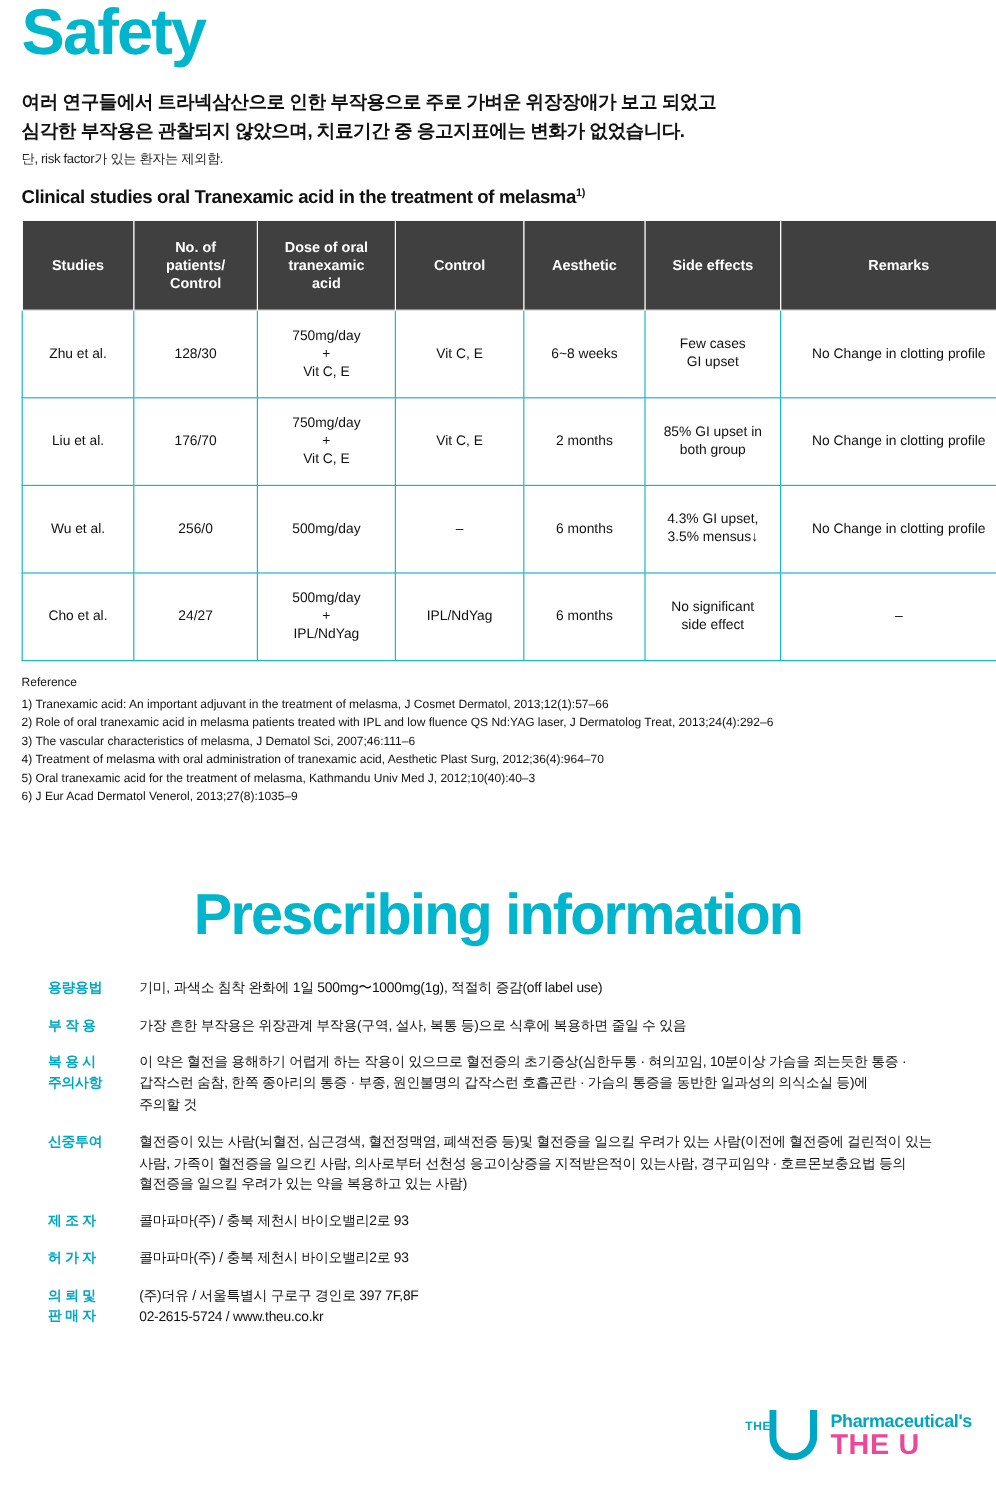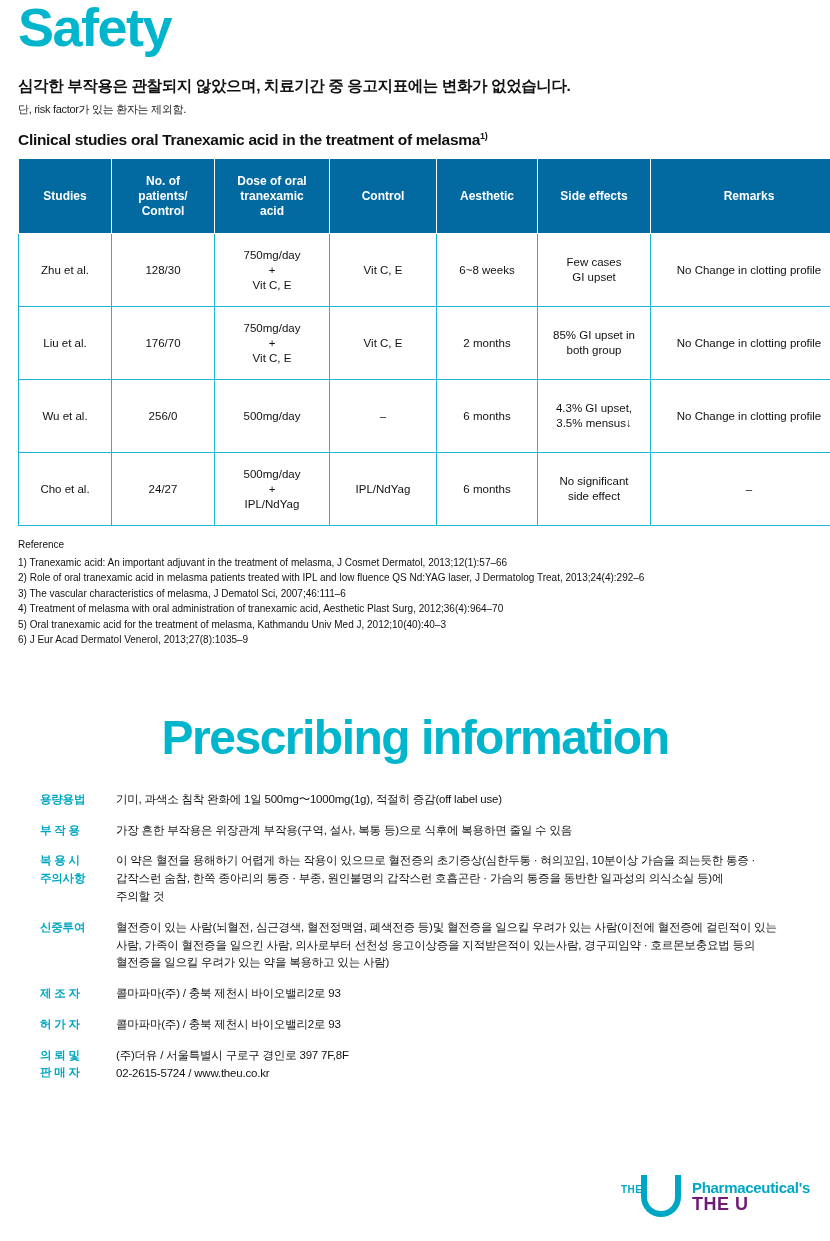--- a/index.html
+++ b/index.html
@@ -68,21 +68,21 @@
   }
 
   
   table.studies {
     border-collapse: collapse;
     width: 794px;
     table-layout: fixed;
     font-size: 11px;
   }
   table.studies th {
-    background: #0369a1;
+    background: #404040;
     color: #ffffff;
     font-weight: bold;
     font-size: 12px;
     text-align: center;
     vertical-align: middle;
     padding: 7px 2px;
     height: 60px;
     border: 1px solid #ffffff;
     line-height: 1.25;
   }
@@ -201,35 +201,36 @@
   .logo-text {
     line-height: 1.05;
   }
   .logo-text .l1 {
     font-size: 15px;
     font-weight: bold;
     color: #00a7c4;
     letter-spacing: -0.3px;
   }
   .logo-text .l2 {
-    font-size: 18px;
-    font-weight: bold;
-    color: #701a75;
+    font-size: 24px;
+    font-weight: bold;
+    color: #ec4899;
     letter-spacing: 0.5px;
   }
 </style>
 </head>
 <body>
 
 <div class="page">
 
   <div class="pad">
     <div class="safety-title">Safety</div>
 
     <div class="lead">
+      <div>여러 연구들에서 트라넥삼산으로 인한 부작용으로 주로 가벼운 위장장애가 보고 되었고</div>
       <div>심각한 부작용은 관찰되지 않았으며, 치료기간 중 응고지표에는 변화가 없었습니다.</div>
       <div class="lead-note">단, risk factor가 있는 환자는 제외함.</div>
     </div>
 
     <div class="table-caption">
       <span>Clinical studies oral Tranexamic acid in the treatment of melasma</span><sup>1)</sup>
     </div>
 
     <table class="studies">
       <thead>

